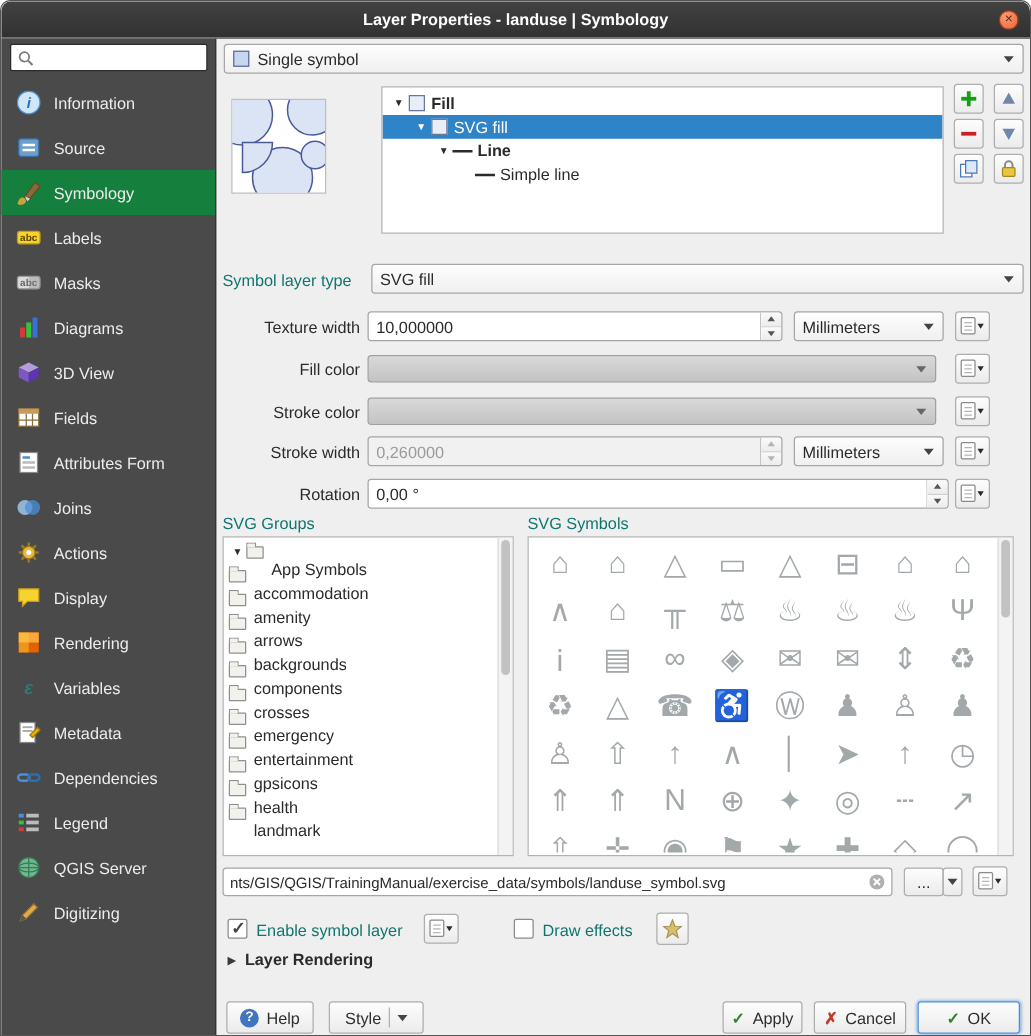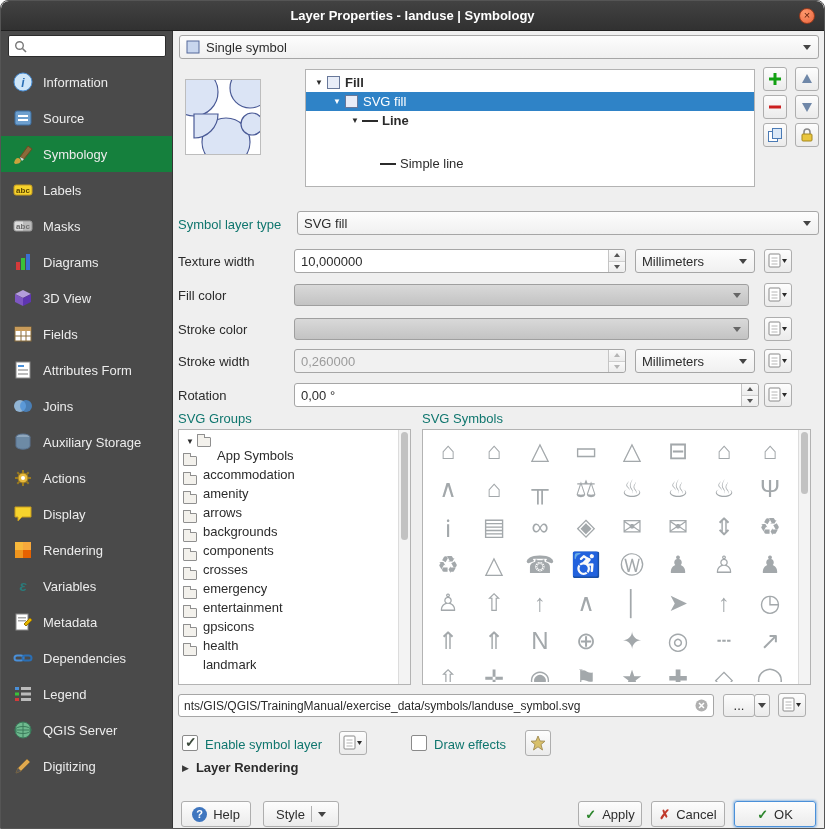--- a/index.html
+++ b/index.html
@@ -19,21 +19,21 @@
   .search{position:absolute;left:7px;top:4px;width:158px;height:22px;background:#fff;
     border:1px solid #2c2c2c;border-radius:2px;display:flex;align-items:center;gap:4px;padding:0 5px;}
   .search input{border:none;outline:none;flex:1;font:12px "Liberation Sans",sans-serif;min-width:0;}
   .side-list{position:absolute;top:33px;left:0;right:0;}
   .side-item{height:36px;display:flex;align-items:center;gap:9px;padding-left:11px;color:#ececec;cursor:pointer;}
   .side-item.selected{background:#15803d;}
   .side-item .icon{width:22px;height:22px;flex:none;display:flex;align-items:center;justify-content:center;}
   .side-label{font-size:13px;white-space:nowrap;}
   
   .lbl{position:absolute;font-size:13px;line-height:15px;color:#0f766e;white-space:nowrap;}
-  .plabel{position:absolute;width:110px;font-size:13px;color:#2b2b2b;white-space:nowrap;}
+  .plabel{position:absolute;width:110px;text-align:right;font-size:13px;color:#2b2b2b;white-space:nowrap;}
   .bold{font-weight:bold;}
   .combo,.spin,.textbox{position:absolute;background:#fff;border:1px solid #a6a6a6;border-radius:3px;
     display:flex;align-items:center;padding:0 20px 0 6px;font-size:13px;}
   .combo{background:linear-gradient(#fdfdfd,#f0f0f0);gap:6px;}
   .arr{position:absolute;right:7px;top:50%;margin-top:-2px;width:0;height:0;
     border:4px solid transparent;border-top:5px solid #444;}
   .spin-btns{position:absolute;right:0;top:0;bottom:0;width:17px;border-left:1px solid #c4c4c4;
     display:flex;flex-direction:column;border-radius:0 3px 3px 0;overflow:hidden;}
   .su,.sd{flex:1;display:flex;align-items:center;justify-content:center;background:linear-gradient(#fafafa,#ececec);}
   .su{border-bottom:1px solid #cfcfcf;}
@@ -210,29 +210,20 @@
             <svg width="22" height="22">
               <circle cx="8" cy="11" r="6" fill="#9ec7ec" opacity="0.85"></circle>
               <circle cx="14" cy="11" r="6" fill="#4a90d9" opacity="0.75"></circle>
             </svg>
           </span>
           <span class="side-label">Joins</span>
         </div>
         <div class="side-item">
           <span class="icon">
             <svg width="22" height="22">
-              <ellipse cx="11" cy="6" rx="7" ry="3" fill="#8fa7bd" stroke="#5a7390"></ellipse>
-              <path d="M4 6 V15 a7 3.2 0 0 0 14 0 V6" fill="#6d8aa5" stroke="#5a7390"></path>
-            </svg>
-          </span>
-          <span class="side-label">Auxiliary Storage</span>
-        </div>
-        <div class="side-item">
-          <span class="icon">
-            <svg width="22" height="22">
               <circle cx="11" cy="11" r="5" fill="#e8b93c" stroke="#9a7a1e"></circle>
               <g stroke="#9a7a1e" stroke-width="2">
                 <line x1="11" y1="3" x2="11" y2="6"></line>
                 <line x1="11" y1="16" x2="11" y2="19"></line>
                 <line x1="3" y1="11" x2="6" y2="11"></line>
                 <line x1="16" y1="11" x2="19" y2="11"></line>
                 <line x1="5.3" y1="5.3" x2="7.4" y2="7.4"></line>
                 <line x1="14.6" y1="14.6" x2="16.7" y2="16.7"></line>
                 <line x1="5.3" y1="16.7" x2="7.4" y2="14.6"></line>
                 <line x1="14.6" y1="7.4" x2="16.7" y2="5.3"></line>
@@ -356,21 +347,21 @@
         <div class="trow selected" style="padding-left: 24px;">
           <span class="expander">▼</span>
           <span class="fill-swatch"></span>
           <span class="tlabel">SVG fill</span>
         </div>
         <div class="trow" style="padding-left: 42px;">
           <span class="expander">▼</span>
           <span class="line-swatch"></span>
           <span class="tlabel bold">Line</span>
         </div>
-        <div class="trow" style="padding-left: 60px; margin-top: 24px;">
+        <div class="trow" style="padding-left: 60px;">
           <span class="expander"></span>
           <span class="line-swatch"></span>
           <span class="tlabel">Simple line</span>
         </div>
       </div>
   </div>
 
   <div class="tool-btn" style="left:762px;top:66px;">
       <svg width="14" height="14">
         <rect x="5.5" y="1" width="3" height="12" fill="#12a012"></rect>

